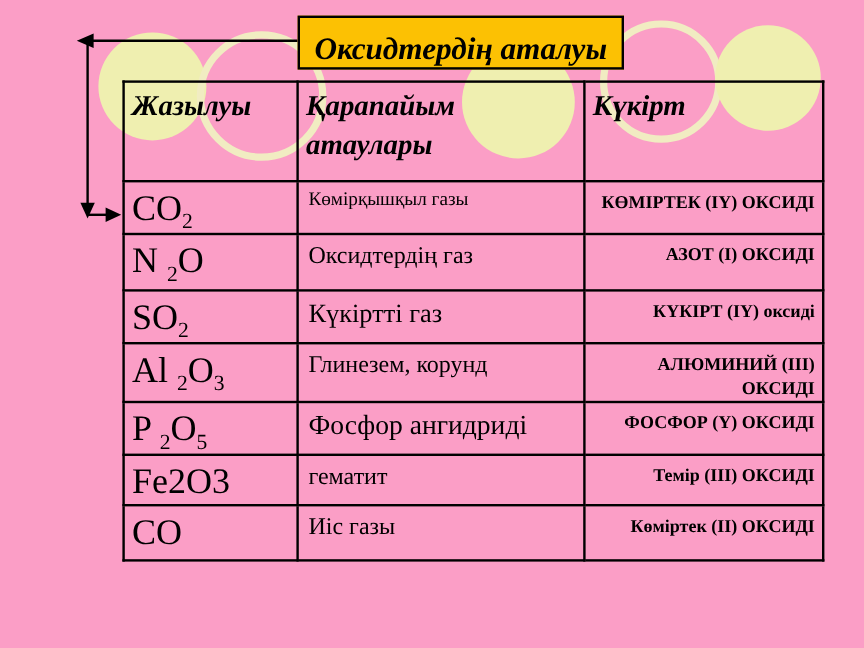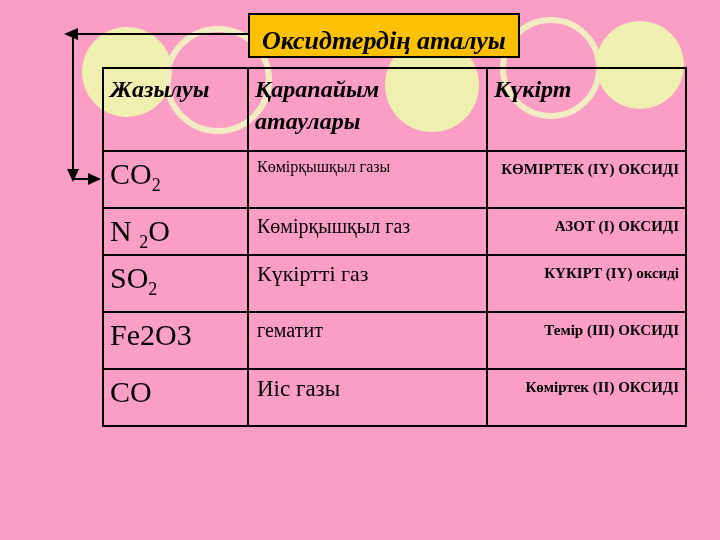--- a/index.html
+++ b/index.html
@@ -28,21 +28,21 @@
   .title-box span{font-weight:bold; font-style:italic; font-size:26px; white-space:nowrap;}
   
   table.oxides{
     position:absolute; left:102px; top:67px; width:583px; z-index:1;
     border-collapse:collapse; table-layout:fixed; background:transparent;
   }
   table.oxides th, table.oxides td{
     border:2px solid #000; vertical-align:top; overflow:hidden;
   }
   thead tr{height:71px;}
-  tbody tr{height:57px;}
+  tbody tr{height:44px;}
   tbody tr:nth-child(2){height:47px;padding-left:19px;}
   tbody tr:nth-child(6){height:42px;}
   tbody tr:nth-child(7){height:46px;}
   tbody tr:nth-child(8){height:54px;font-family:Liberation Serif, serif;}
   tbody tr:nth-child(9){height:42px;}
   th{
     font-weight:bold; font-style:italic; font-size:24px; line-height:1.35;
     text-align:left; padding:4px 4px 12px 6px;
   }
   th:nth-child(2) span{display:inline-block; max-width:170px;}
@@ -95,27 +95,37 @@
       </tr>
     </thead>
     <tbody>
         <tr>
           <td class="formula"><span>CO</span><span class="sub">2</span></td>
           <td class="common">Көмірқышқыл газы</td>
           <td class="name"><span>КӨМІРТЕК (ІҮ) ОКСИДІ</span></td>
         </tr>
         <tr>
           <td class="formula"><span>N </span><span class="sub">2</span><span>O</span></td>
-          <td class="common">Көмірқышқыл газ</td>
+          <td class="common">Оксидтердің газ</td>
           <td class="name"><span>АЗОТ (І) ОКСИДІ</span></td>
         </tr>
         <tr>
           <td class="formula"><span>SO</span><span class="sub">2</span></td>
           <td class="common">Күкіртті газ</td>
           <td class="name"><span>КҮКІРТ (ІҮ) оксиді</span></td>
+        </tr>
+        <tr>
+          <td class="formula"><span>Al </span><span class="sub">2</span><span>O</span><span class="sub">3</span></td>
+          <td class="common">Глинезем, корунд</td>
+          <td class="name"><span>АЛЮМИНИЙ (ІІІ) ОКСИДІ</span></td>
+        </tr>
+        <tr>
+          <td class="formula"><span>P </span><span class="sub">2</span><span>O</span><span class="sub">5</span></td>
+          <td class="common">Фосфор ангидриді</td>
+          <td class="name"><span>ФОСФОР (Ү) ОКСИДІ</span></td>
         </tr>
         <tr>
           <td class="formula"><span>Fe2O3</span></td>
           <td class="common">гематит</td>
           <td class="name"><span>Темір (ІІІ) ОКСИДІ</span></td>
         </tr>
         <tr>
           <td class="formula"><span>CO</span></td>
           <td class="common">Иіс газы</td>
           <td class="name"><span>Көміртек (ІІ) ОКСИДІ</span></td>

